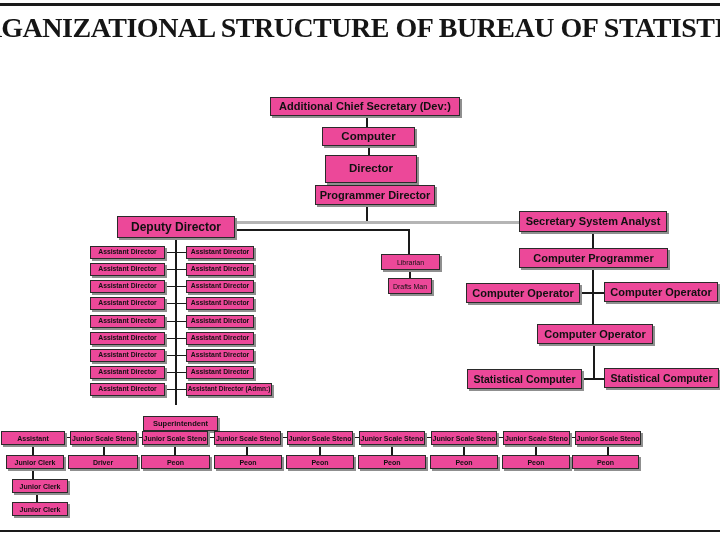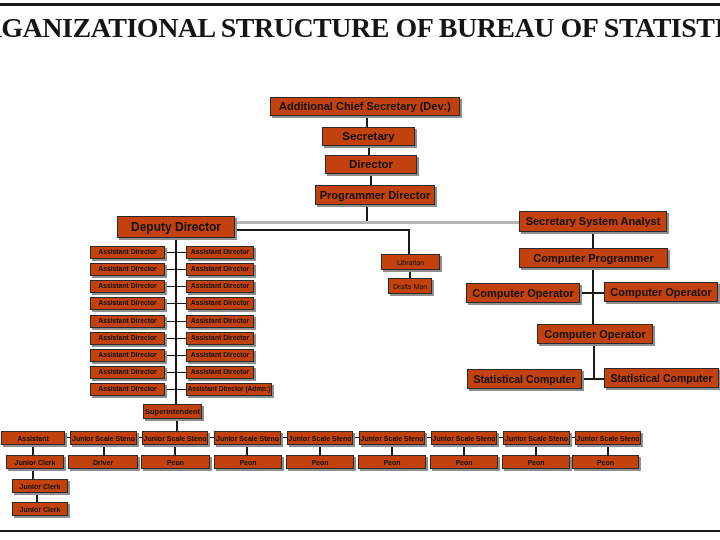--- a/index.html
+++ b/index.html
@@ -3,37 +3,37 @@
 <meta charset="utf-8">
 <style>
   html,body{margin:0;padding:0;background:#fff;}
   #page{position:relative;width:720px;height:540px;background:#ffffff;overflow:hidden;
         font-family:"Liberation Sans",sans-serif;}
   #title1{position:absolute;top:12px;left:50%;transform:translateX(-50%);white-space:nowrap;
           font-family:"Liberation Serif",serif;font-weight:bold;font-size:28px;color:#151515;
           letter-spacing:-0.5px;}
   #title2{position:absolute;top:47px;left:50%;transform:translateX(-50%);white-space:nowrap;
           font-family:"Liberation Serif",serif;font-weight:bold;font-size:24px;color:#151515;}
-  .node{position:absolute;background:#c2410c;border:1.4px solid #2a2a2a;
+  .node{position:absolute;background:#ec4899;border:1.4px solid #2a2a2a;
         box-shadow:2px 2px 0 #8f8f8f;color:#111;font-weight:bold;
         display:flex;align-items:center;justify-content:center;text-align:center;
         white-space:nowrap;line-height:1;box-sizing:border-box;z-index:2;
         font-family:"Liberation Sans",sans-serif;}
   .node.plain{font-weight:normal;}
   .cline{position:absolute;z-index:1;}
 </style>
 </head>
 <body>
 
 <div id="page">
   <div id="title1">ORGANIZATIONAL STRUCTURE OF BUREAU OF STATISTICS</div>
   <div id="diagram">
       <div class="node" style="left: 270px; top: 97px; width: 190px; height: 19px; font-size: 11px;">Additional Chief Secretary (Dev:)</div>
-      <div class="node" style="left: 322px; top: 127px; width: 93px; height: 19px; font-size: 11.5px;">Secretary</div>
-      <div class="node" style="left: 325px; top: 155px; width: 92px; height: 19px; font-size: 11.5px;">Director</div>
+      <div class="node" style="left: 322px; top: 127px; width: 93px; height: 19px; font-size: 11.5px;">Computer</div>
+      <div class="node" style="left: 325px; top: 155px; width: 92px; height: 28px; font-size: 11.5px;">Director</div>
       <div class="node" style="left: 315px; top: 185px; width: 120px; height: 20px; font-size: 11px;">Programmer Director</div>
       <div class="node" style="left: 117px; top: 216px; width: 118px; height: 22px; font-size: 12px;">Deputy Director</div>
       <div class="node" style="left: 519px; top: 211px; width: 148px; height: 21px; font-size: 11px;">Secretary System Analyst</div>
       <div class="node" style="left: 519px; top: 248px; width: 149px; height: 20px; font-size: 11px;">Computer Programmer</div>
       <div class="node" style="left: 466px; top: 283px; width: 114px; height: 20px; font-size: 11px;">Computer Operator</div>
       <div class="node" style="left: 604px; top: 282px; width: 114px; height: 20px; font-size: 11px;">Computer Operator</div>
       <div class="node" style="left: 537px; top: 324px; width: 116px; height: 20px; font-size: 11px;">Computer Operator</div>
       <div class="node" style="left: 467px; top: 369px; width: 115px; height: 20px; font-size: 10.5px;">Statistical Computer</div>
       <div class="node" style="left: 604px; top: 368px; width: 115px; height: 20px; font-size: 10.5px;">Statistical Computer</div>
       <div class="node plain" style="left: 381px; top: 254px; width: 59px; height: 16px; font-size: 7px;">Librarian</div>
@@ -49,21 +49,21 @@
       <div class="node" style="left: 90px; top: 383px; width: 75px; height: 13px; font-size: 6.8px;">Assistant Director</div>
       <div class="node" style="left: 186px; top: 246px; width: 68px; height: 13px; font-size: 6.8px;">Assistant Director</div>
       <div class="node" style="left: 186px; top: 263px; width: 68px; height: 13px; font-size: 6.8px;">Assistant Director</div>
       <div class="node" style="left: 186px; top: 280px; width: 68px; height: 13px; font-size: 6.8px;">Assistant Director</div>
       <div class="node" style="left: 186px; top: 297px; width: 68px; height: 13px; font-size: 6.8px;">Assistant Director</div>
       <div class="node" style="left: 186px; top: 315px; width: 68px; height: 13px; font-size: 6.8px;">Assistant Director</div>
       <div class="node" style="left: 186px; top: 332px; width: 68px; height: 13px; font-size: 6.8px;">Assistant Director</div>
       <div class="node" style="left: 186px; top: 349px; width: 68px; height: 13px; font-size: 6.8px;">Assistant Director</div>
       <div class="node" style="left: 186px; top: 366px; width: 68px; height: 13px; font-size: 6.8px;">Assistant Director</div>
       <div class="node" style="left: 186px; top: 383px; width: 86px; height: 13px; font-size: 6.5px;">Assistant Director (Admn:)</div>
-      <div class="node" style="left: 143px; top: 404px; width: 59px; height: 15px; font-size: 7.5px;">Superintendent</div>
+      <div class="node" style="left: 143px; top: 416px; width: 75px; height: 15px; font-size: 7.5px;">Superintendent</div>
       <div class="node" style="left: 1px; top: 431px; width: 64px; height: 14px; font-size: 7px;">Assistant</div>
       <div class="node" style="left: 70px; top: 431px; width: 67px; height: 14px; font-size: 7px;">Junior Scale Steno</div>
       <div class="node" style="left: 142px; top: 431px; width: 66px; height: 14px; font-size: 7px;">Junior Scale Steno</div>
       <div class="node" style="left: 214px; top: 431px; width: 67px; height: 14px; font-size: 7px;">Junior Scale Steno</div>
       <div class="node" style="left: 287px; top: 431px; width: 66px; height: 14px; font-size: 7px;">Junior Scale Steno</div>
       <div class="node" style="left: 359px; top: 431px; width: 66px; height: 14px; font-size: 7px;">Junior Scale Steno</div>
       <div class="node" style="left: 431px; top: 431px; width: 66px; height: 14px; font-size: 7px;">Junior Scale Steno</div>
       <div class="node" style="left: 503px; top: 431px; width: 67px; height: 14px; font-size: 7px;">Junior Scale Steno</div>
       <div class="node" style="left: 575px; top: 431px; width: 66px; height: 14px; font-size: 7px;">Junior Scale Steno</div>
       <div class="node" style="left: 6px; top: 455px; width: 58px; height: 14px; font-size: 7px;">Junior Clerk</div>

